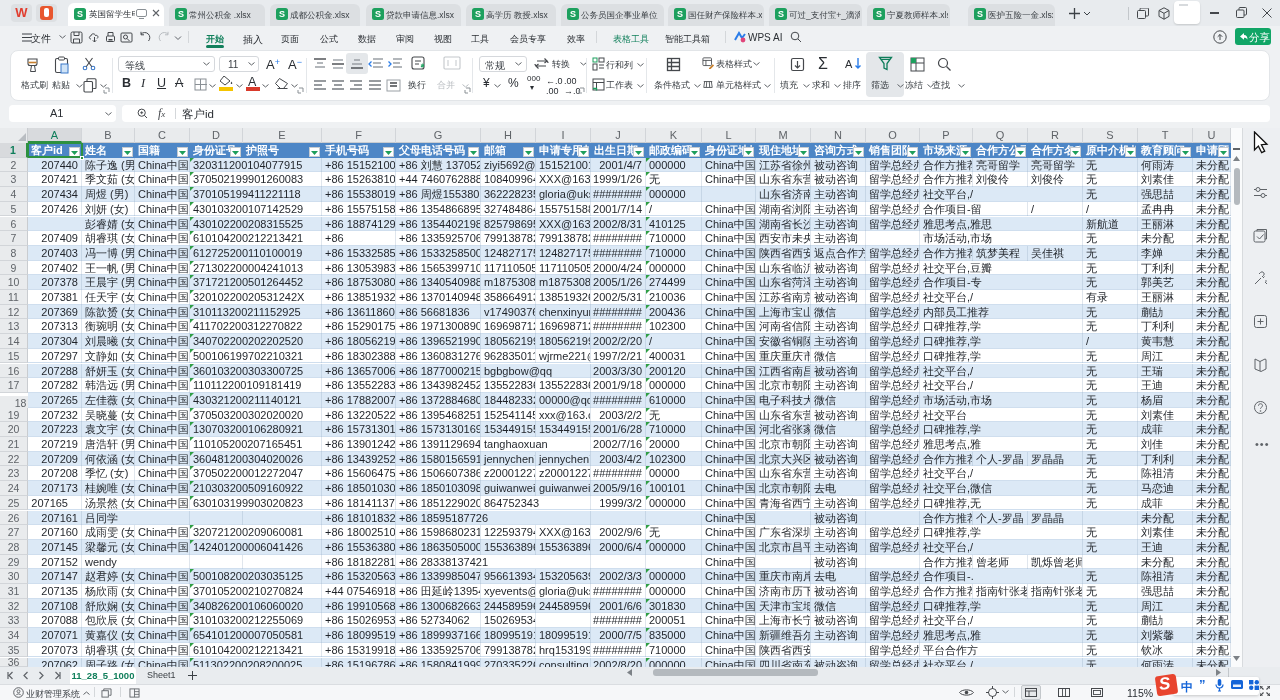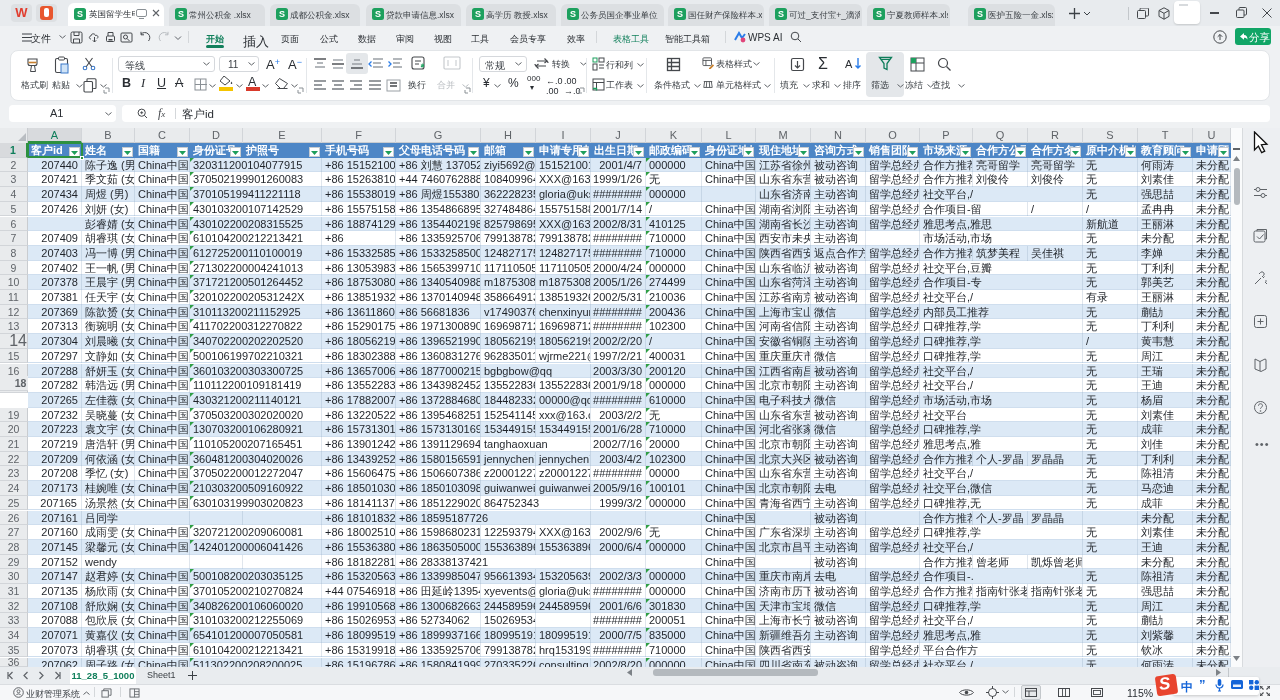--- a/index.html
+++ b/index.html
@@ -103,21 +103,21 @@
   </svg>
 <svg class="ab" style="left:158px;top:31px" width="13" height="13" viewBox="0 0 13 13">
     <path d="M2.5 10A4.5 4.5 0 1110 3.2M10 .8v3H7" fill="none" stroke="#b8bcc0"></path>
   </svg>
 <svg class="ab" style="left:174px;top:36px" width="8" height="5" viewBox="0 0 8 5">
     <path d="M1 .5l3 3 3-3" fill="none" stroke="#5f6368"></path>
   </svg>
 <div class="ab" style="left:188px;top:31px;width:1px;height:12px;background:#d4d7da"></div>
 <div class="ab" style="left:206px;top:33px;font-size:9px;color:#12805c;font-weight:bold">开始</div>
 <div class="ab" style="left:206px;top:45px;width:18px;height:2.5px;background:#12805c;border-radius:2px"></div>
-<div class="ab" style="left:243px;top:33px;font-size:13px;color:#2a2e33;font-weight:normal">插入</div>
+<div class="ab" style="left:243px;top:33px;font-size:10px;color:#2a2e33;font-weight:normal">插入</div>
 <div class="ab" style="left:281px;top:33px;font-size:9px;color:#2a2e33;font-weight:normal">页面</div>
 <div class="ab" style="left:320px;top:33px;font-size:9px;color:#2a2e33;font-weight:normal">公式</div>
 <div class="ab" style="left:358px;top:33px;font-size:9px;color:#2a2e33;font-weight:normal">数据</div>
 <div class="ab" style="left:396px;top:33px;font-size:9px;color:#2a2e33;font-weight:normal">审阅</div>
 <div class="ab" style="left:434px;top:33px;font-size:9px;color:#2a2e33;font-weight:normal">视图</div>
 <div class="ab" style="left:471px;top:33px;font-size:9px;color:#2a2e33;font-weight:normal">工具</div>
 <div class="ab" style="left:510px;top:33px;font-size:9px;color:#2a2e33;font-weight:normal">会员专享</div>
 <div class="ab" style="left:567px;top:33px;font-size:9px;color:#2a2e33;font-weight:normal">效率</div>
 <div class="ab" style="left:596px;top:31px;width:1px;height:12px;background:#d4d7da"></div>
 <div class="ab" style="left:613px;top:33px;font-size:9px;color:#12805c">表格工具</div>
@@ -451,25 +451,25 @@
 <div class="ab" style="left:0;top:187.1px;width:28px;height:14.7px;background:#e9ebed;border-right:1px solid #c9ccd0;border-bottom:1px solid #d2d5d9;color:#5f6368;font-size:10.5px;text-align:center;line-height:14.7px;font-weight:normal">4</div>
 <div class="ab" style="left:0;top:201.8px;width:28px;height:14.7px;background:#e9ebed;border-right:1px solid #c9ccd0;border-bottom:1px solid #d2d5d9;color:#5f6368;font-size:10.5px;text-align:center;line-height:14.7px;font-weight:normal">5</div>
 <div class="ab" style="left:0;top:216.5px;width:28px;height:14.7px;background:#e9ebed;border-right:1px solid #c9ccd0;border-bottom:1px solid #d2d5d9;color:#5f6368;font-size:10.5px;text-align:center;line-height:14.7px;font-weight:normal">6</div>
 <div class="ab" style="left:0;top:231.2px;width:28px;height:14.7px;background:#e9ebed;border-right:1px solid #c9ccd0;border-bottom:1px solid #d2d5d9;color:#5f6368;font-size:10.5px;text-align:center;line-height:14.7px;font-weight:normal">7</div>
 <div class="ab" style="left:0;top:245.9px;width:28px;height:14.7px;background:#e9ebed;border-right:1px solid #c9ccd0;border-bottom:1px solid #d2d5d9;color:#5f6368;font-size:10.5px;text-align:center;line-height:14.7px;font-weight:normal">8</div>
 <div class="ab" style="left:0;top:260.6px;width:28px;height:14.7px;background:#e9ebed;border-right:1px solid #c9ccd0;border-bottom:1px solid #d2d5d9;color:#5f6368;font-size:10.5px;text-align:center;line-height:14.7px;font-weight:normal">9</div>
 <div class="ab" style="left:0;top:275.3px;width:28px;height:14.7px;background:#e9ebed;border-right:1px solid #c9ccd0;border-bottom:1px solid #d2d5d9;color:#5f6368;font-size:10.5px;text-align:center;line-height:14.7px;font-weight:normal">10</div>
 <div class="ab" style="left:0;top:290.0px;width:28px;height:14.7px;background:#e9ebed;border-right:1px solid #c9ccd0;border-bottom:1px solid #d2d5d9;color:#5f6368;font-size:10.5px;text-align:center;line-height:14.7px;font-weight:normal">11</div>
 <div class="ab" style="left:0;top:304.7px;width:28px;height:14.7px;background:#e9ebed;border-right:1px solid #c9ccd0;border-bottom:1px solid #d2d5d9;color:#5f6368;font-size:10.5px;text-align:center;line-height:14.7px;font-weight:normal">12</div>
 <div class="ab" style="left:0;top:319.4px;width:28px;height:14.7px;background:#e9ebed;border-right:1px solid #c9ccd0;border-bottom:1px solid #d2d5d9;color:#5f6368;font-size:10.5px;text-align:center;line-height:14.7px;font-weight:normal">13</div>
-<div class="ab" style="left:0;top:334.1px;width:28px;height:14.7px;background:#e9ebed;border-right:1px solid #c9ccd0;border-bottom:1px solid #d2d5d9;color:#5f6368;font-size:16px;text-align:right;line-height:14.7px;font-weight:normal">14</div>
+<div class="ab" style="left:0;top:334.1px;width:28px;height:14.7px;background:#e9ebed;border-right:1px solid #c9ccd0;border-bottom:1px solid #d2d5d9;color:#5f6368;font-size:11px;text-align:center;line-height:14.7px;font-weight:normal">14</div>
 <div class="ab" style="left:0;top:348.8px;width:28px;height:14.7px;background:#e9ebed;border-right:1px solid #c9ccd0;border-bottom:1px solid #d2d5d9;color:#5f6368;font-size:10.5px;text-align:center;line-height:14.7px;font-weight:normal">15</div>
 <div class="ab" style="left:0;top:363.5px;width:28px;height:14.7px;background:#e9ebed;border-right:1px solid #c9ccd0;border-bottom:1px solid #d2d5d9;color:#5f6368;font-size:10.5px;text-align:center;line-height:14.7px;font-weight:normal">16</div>
 <div class="ab" style="left:0;top:378.2px;width:28px;height:14.7px;background:#e9ebed;border-right:1px solid #c9ccd0;border-bottom:1px solid #d2d5d9;color:#5f6368;font-size:10.5px;text-align:center;line-height:14.7px;font-weight:normal">17</div>
-<div class="ab" style="left:0;top:376px;width:42px;height:14.7px;background:#e9ebed;border-right:1px solid #c9ccd0;border-bottom:1px solid #d2d5d9;color:#5f6368;font-size:10.5px;text-align:center;line-height:14.7px;font-weight:bold">18</div>
+<div class="ab" style="left:0;top:396px;width:42px;height:14.7px;background:#e9ebed;border-right:1px solid #c9ccd0;border-bottom:1px solid #d2d5d9;color:#5f6368;font-size:10.5px;text-align:center;line-height:14.7px;font-weight:normal">18</div>
 <div class="ab" style="left:0;top:407.6px;width:28px;height:14.7px;background:#e9ebed;border-right:1px solid #c9ccd0;border-bottom:1px solid #d2d5d9;color:#5f6368;font-size:10.5px;text-align:center;line-height:14.7px;font-weight:normal">19</div>
 <div class="ab" style="left:0;top:422.3px;width:28px;height:14.7px;background:#e9ebed;border-right:1px solid #c9ccd0;border-bottom:1px solid #d2d5d9;color:#5f6368;font-size:10.5px;text-align:center;line-height:14.7px;font-weight:normal">20</div>
 <div class="ab" style="left:0;top:437.0px;width:28px;height:14.7px;background:#e9ebed;border-right:1px solid #c9ccd0;border-bottom:1px solid #d2d5d9;color:#5f6368;font-size:10.5px;text-align:center;line-height:14.7px;font-weight:normal">21</div>
 <div class="ab" style="left:0;top:451.7px;width:28px;height:14.7px;background:#e9ebed;border-right:1px solid #c9ccd0;border-bottom:1px solid #d2d5d9;color:#5f6368;font-size:10.5px;text-align:center;line-height:14.7px;font-weight:normal">22</div>
 <div class="ab" style="left:0;top:466.4px;width:28px;height:14.7px;background:#e9ebed;border-right:1px solid #c9ccd0;border-bottom:1px solid #d2d5d9;color:#5f6368;font-size:10.5px;text-align:center;line-height:14.7px;font-weight:normal">23</div>
 <div class="ab" style="left:0;top:481.1px;width:28px;height:14.7px;background:#e9ebed;border-right:1px solid #c9ccd0;border-bottom:1px solid #d2d5d9;color:#5f6368;font-size:10.5px;text-align:center;line-height:14.7px;font-weight:normal">24</div>
 <div class="ab" style="left:0;top:495.8px;width:28px;height:14.7px;background:#e9ebed;border-right:1px solid #c9ccd0;border-bottom:1px solid #d2d5d9;color:#5f6368;font-size:10.5px;text-align:center;line-height:14.7px;font-weight:normal">25</div>
 <div class="ab" style="left:0;top:510.5px;width:28px;height:14.7px;background:#e9ebed;border-right:1px solid #c9ccd0;border-bottom:1px solid #d2d5d9;color:#5f6368;font-size:10.5px;text-align:center;line-height:14.7px;font-weight:normal">26</div>
 <div class="ab" style="left:0;top:525.2px;width:28px;height:14.7px;background:#e9ebed;border-right:1px solid #c9ccd0;border-bottom:1px solid #d2d5d9;color:#5f6368;font-size:10.5px;text-align:center;line-height:14.7px;font-weight:normal">27</div>
 <div class="ab" style="left:0;top:539.9px;width:28px;height:14.7px;background:#e9ebed;border-right:1px solid #c9ccd0;border-bottom:1px solid #d2d5d9;color:#5f6368;font-size:10.5px;text-align:center;line-height:14.7px;font-weight:normal">28</div>
@@ -1072,21 +1072,21 @@
 <div class="ab tx" style="left:728px;top:338.1px;width:55px;height:14.7px;line-height:14.7px;font-size:11px;color:#1f2329;border-right:1px solid rgba(145,165,190,.28);padding-left:3px;">北京市朝阳区</div>
 <div class="ab tx" style="left:783px;top:338.1px;width:55px;height:14.7px;line-height:14.7px;font-size:11px;color:#1f2329;border-right:1px solid rgba(145,165,190,.28);padding-left:3px;">去电</div>
 <div class="ab tx" style="left:838px;top:338.1px;width:54px;height:14.7px;line-height:14.7px;font-size:11px;color:#1f2329;border-right:1px solid rgba(145,165,190,.28);padding-left:3px;">留学总经办</div>
 <div class="ab tx" style="left:892px;top:338.1px;width:163px;height:14.7px;line-height:14.7px;font-size:11px;color:#1f2329;border-right:1px solid rgba(145,165,190,.28);padding-left:3px;">社交平台,微信</div>
 <div class="ab tx" style="left:1055px;top:338.1px;width:55px;height:14.7px;line-height:14.7px;font-size:11px;color:#1f2329;border-right:1px solid rgba(145,165,190,.28);padding-left:3px;">无</div>
 <div class="ab tx" style="left:1110px;top:338.1px;width:55px;height:14.7px;line-height:14.7px;font-size:11px;color:#1f2329;border-right:1px solid rgba(145,165,190,.28);padding-left:3px;">马恋迪</div>
 <div class="ab tx" style="left:1165px;top:338.1px;width:38px;height:14.7px;line-height:14.7px;font-size:11px;color:#1f2329;border-right:1px solid rgba(145,165,190,.28);padding-left:3px;">未分配</div>
 <div class="ab" style="left:162px;top:338.1px;width:0;height:0;border-top:4.5px solid #2f9e44;border-right:4.5px solid transparent"></div>
 <div class="ab" style="left:618px;top:338.1px;width:0;height:0;border-top:4.5px solid #2f9e44;border-right:4.5px solid transparent"></div>
 <div class="ab" style="left:0;top:352.8px;width:1203px;height:14.7px;background:#ffffff;border-bottom:1px solid #cfdeee"></div>
-<div class="ab tx" style="left:0px;top:352.8px;width:54px;height:14.7px;line-height:14.7px;font-size:11px;color:#1f2329;border-right:1px solid rgba(145,165,190,.28);text-align:right;padding-right:4px;">207165</div>
+<div class="ab tx" style="left:0px;top:352.8px;width:54px;height:14.7px;line-height:14.7px;font-size:11px;color:#1f2329;border-right:1px solid rgba(145,165,190,.28);text-align:right;padding-right:13px;">207165</div>
 <div class="ab tx" style="left:54px;top:352.8px;width:53px;height:14.7px;line-height:14.7px;font-size:11px;color:#1f2329;border-right:1px solid rgba(145,165,190,.28);padding-left:3px;">汤景然 (女)</div>
 <div class="ab tx" style="left:107px;top:352.8px;width:55px;height:14.7px;line-height:14.7px;font-size:11px;color:#1f2329;border-right:1px solid rgba(145,165,190,.28);padding-left:3px;">China中国</div>
 <div class="ab tx" style="left:162px;top:352.8px;width:132px;height:14.7px;line-height:14.7px;font-size:11px;color:#1f2329;border-right:1px solid rgba(145,165,190,.28);padding-left:3px;">630103199903020823</div>
 <div class="ab tx" style="left:294px;top:352.8px;width:74px;height:14.7px;line-height:14.7px;font-size:11px;color:#1f2329;border-right:1px solid rgba(145,165,190,.28);padding-left:3px;">+86 181411375</div>
 <div class="ab tx" style="left:368px;top:352.8px;width:85px;height:14.7px;line-height:14.7px;font-size:11px;color:#1f2329;border-right:1px solid rgba(145,165,190,.28);padding-left:3px;">+86 18512290205</div>
 <div class="ab tx" style="left:453px;top:352.8px;width:110px;height:14.7px;line-height:14.7px;font-size:11px;color:#1f2329;border-right:1px solid rgba(145,165,190,.28);padding-left:3px;">864752343</div>
 <div class="ab tx" style="left:563px;top:352.8px;width:55px;height:14.7px;line-height:14.7px;font-size:11px;color:#1f2329;border-right:1px solid rgba(145,165,190,.28);text-align:right;padding-right:3px;">1999/3/2</div>
 <div class="ab tx" style="left:618px;top:352.8px;width:56px;height:14.7px;line-height:14.7px;font-size:11px;color:#1f2329;border-right:1px solid rgba(145,165,190,.28);padding-left:3px;">000000</div>
 <div class="ab tx" style="left:674px;top:352.8px;width:54px;height:14.7px;line-height:14.7px;font-size:11px;color:#1f2329;border-right:1px solid rgba(145,165,190,.28);padding-left:3px;">China中国</div>
 <div class="ab tx" style="left:728px;top:352.8px;width:55px;height:14.7px;line-height:14.7px;font-size:11px;color:#1f2329;border-right:1px solid rgba(145,165,190,.28);padding-left:3px;">青海省西宁市</div>

